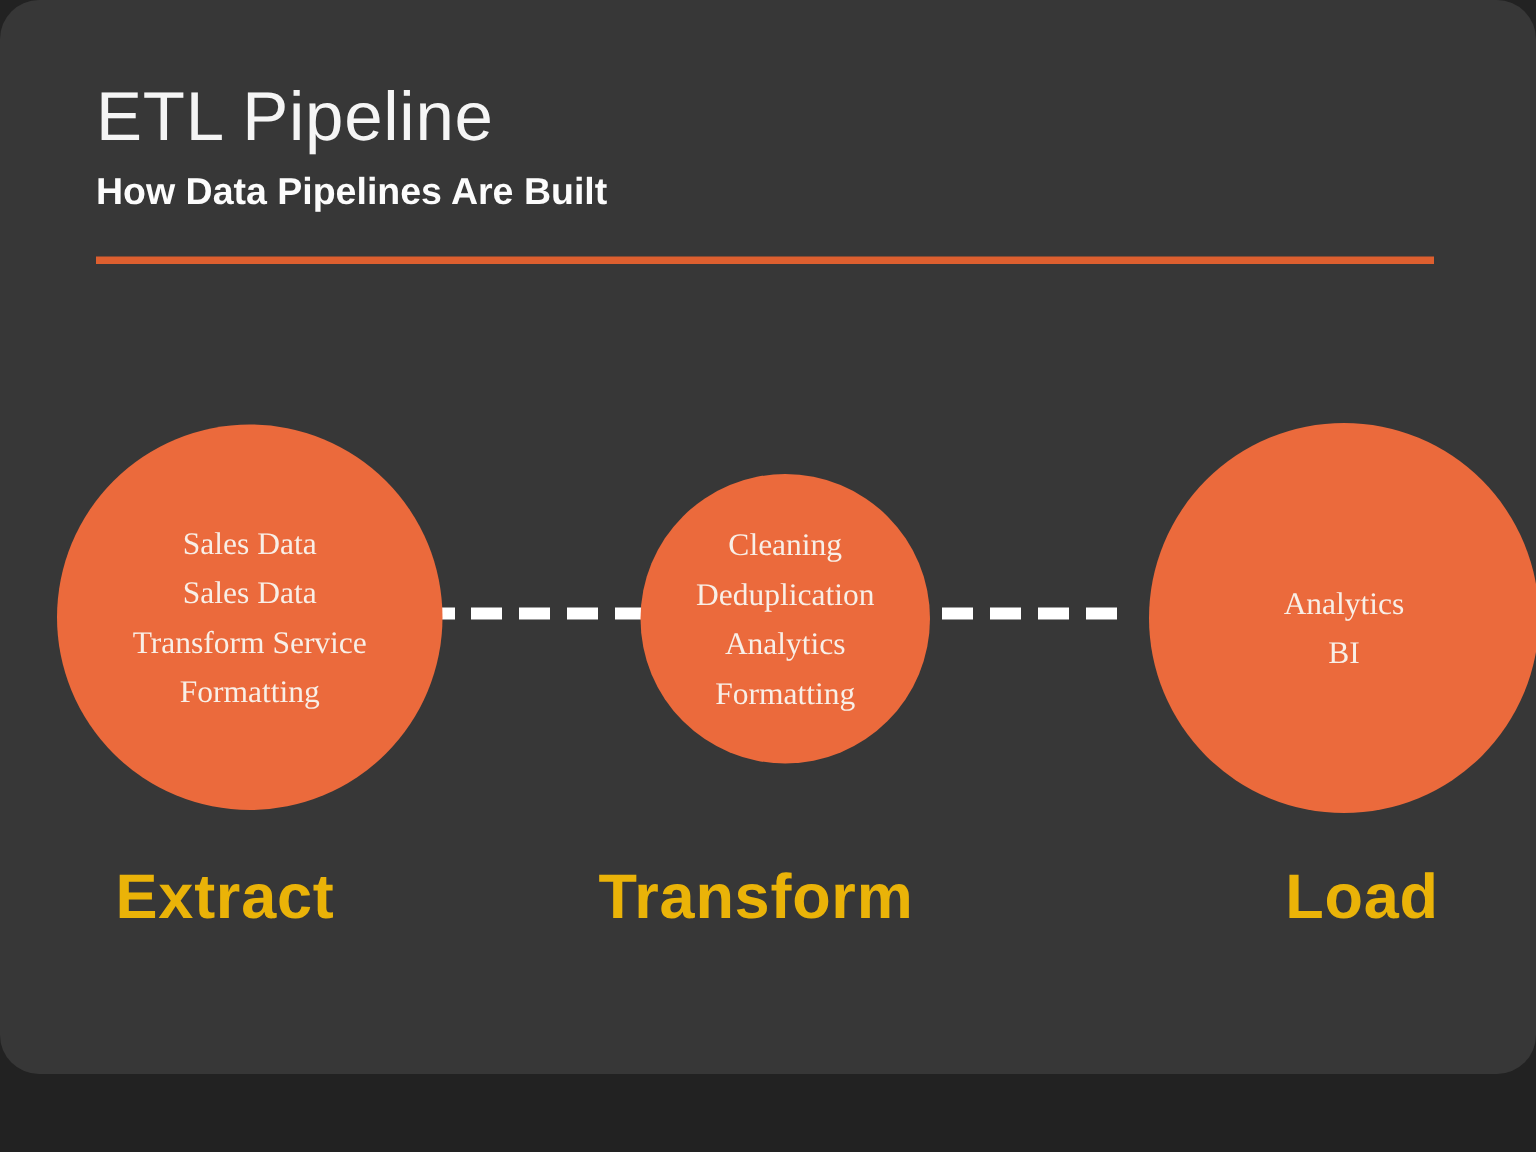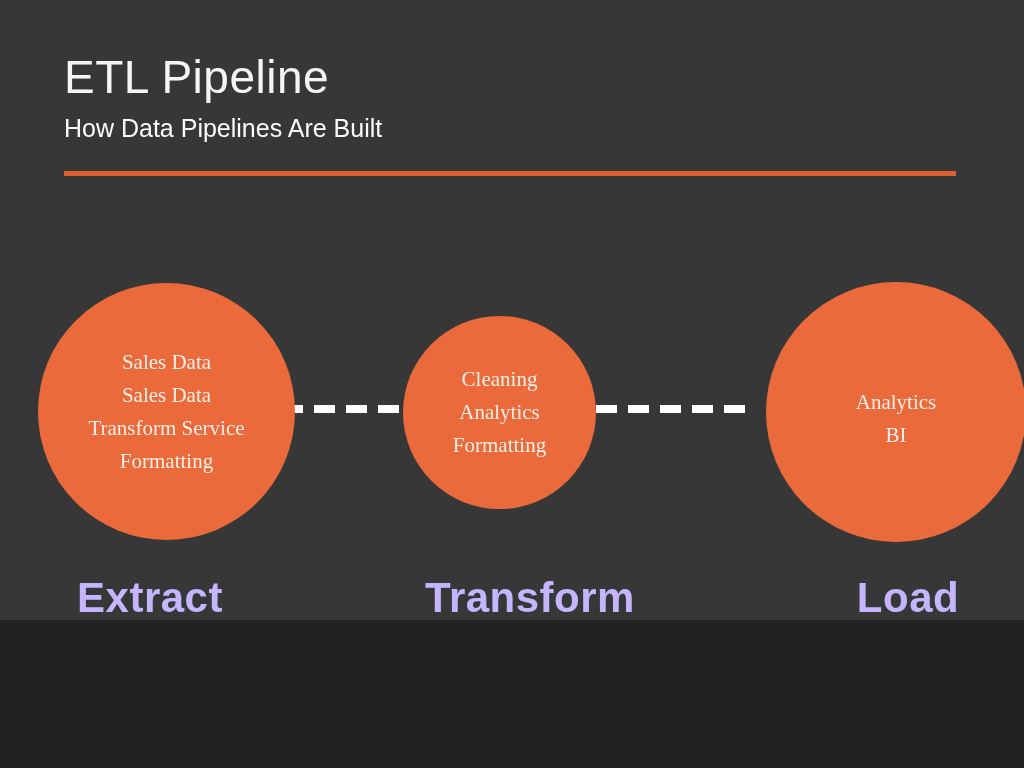--- a/index.html
+++ b/index.html
@@ -3,42 +3,43 @@
 <meta charset="utf-8">
 <style>
   html, body {
     margin: 0;
     padding: 0;
     background: #222;
   }
   #slide {
     position: relative;
     width: 1024px;
-    height: 620px;
+    height: 716px;
     background: #373737;
     overflow: hidden;
     font-family: "Liberation Sans", sans-serif;
+    border-radius: 26px;
   }
 
   
   #title {
     position: absolute;
     left: 64px;
     top: 50px;
     font-size: 46px;
     font-weight: 300;
     color: #F5F5F5;
     letter-spacing: 0.5px;
   }
   #subtitle {
     position: absolute;
     left: 64px;
     top: 114px;
     font-size: 25px;
-    font-weight: 400;
+    font-weight: 700;
     color: #FCFCFC;
   }
   #divider {
     position: absolute;
     left: 64px;
     top: 171px;
     width: 892px;
     height: 5px;
     background: #DD5F2F;
   }
@@ -62,44 +63,44 @@
     border-radius: 50%;
     background: #EB6A3C;
     z-index: 2;
     display: flex;
     flex-direction: column;
     align-items: center;
     justify-content: center;
     text-align: right;
   }
   #circle-extract   { left: 38px;  top: 283px; width: 257px; height: 257px; }
-  #circle-transform { left: 403px; top: 316px; width: 193px; height: 193px; }
+  #circle-transform { left: 427px; top: 316px; width: 193px; height: 193px; }
   #circle-load      { left: 766px; top: 282px; width: 260px; height: 260px; padding-top: 14px; box-sizing: border-box; }
 
   .circle-item {
     font-family: "Liberation Serif", serif;
     font-size: 21px;
     line-height: 33px;
     color: #F8EFE7;
     white-space: nowrap;
   }
 
   
   .stage-label {
     position: absolute;
     top: 574px;
     width: 300px;
     text-align: center;
     font-size: 42px;
     font-weight: 700;
-    color: #c4b5fd;
+    color: #eab308;
     letter-spacing: 0.5px;
   }
   #label-extract   { left: 0px; }
-  #label-transform { left: 380px; }
+  #label-transform { left: 354px; }
   #label-load      { left: 758px; }
 </style>
 </head>
 <body>
 
 <div id="slide">
 
   <div id="title">ETL Pipeline</div>
   <div id="subtitle">How Data Pipelines Are Built</div>
   <div id="divider"></div>
@@ -109,20 +110,21 @@
 
   <div id="circle-extract" class="circle">
     <div class="circle-item">Sales Data</div>
     <div class="circle-item">Sales Data</div>
     <div class="circle-item">Transform Service</div>
     <div class="circle-item">Formatting</div>
   </div>
 
   <div id="circle-transform" class="circle">
     <div class="circle-item">Cleaning</div>
+    <div class="circle-item">Deduplication</div>
     <div class="circle-item">Analytics</div>
     <div class="circle-item">Formatting</div>
   </div>
 
   <div id="circle-load" class="circle">
     <div class="circle-item">Analytics</div>
     <div class="circle-item">BI</div>
   </div>
 
   <div id="label-extract" class="stage-label">Extract</div>

